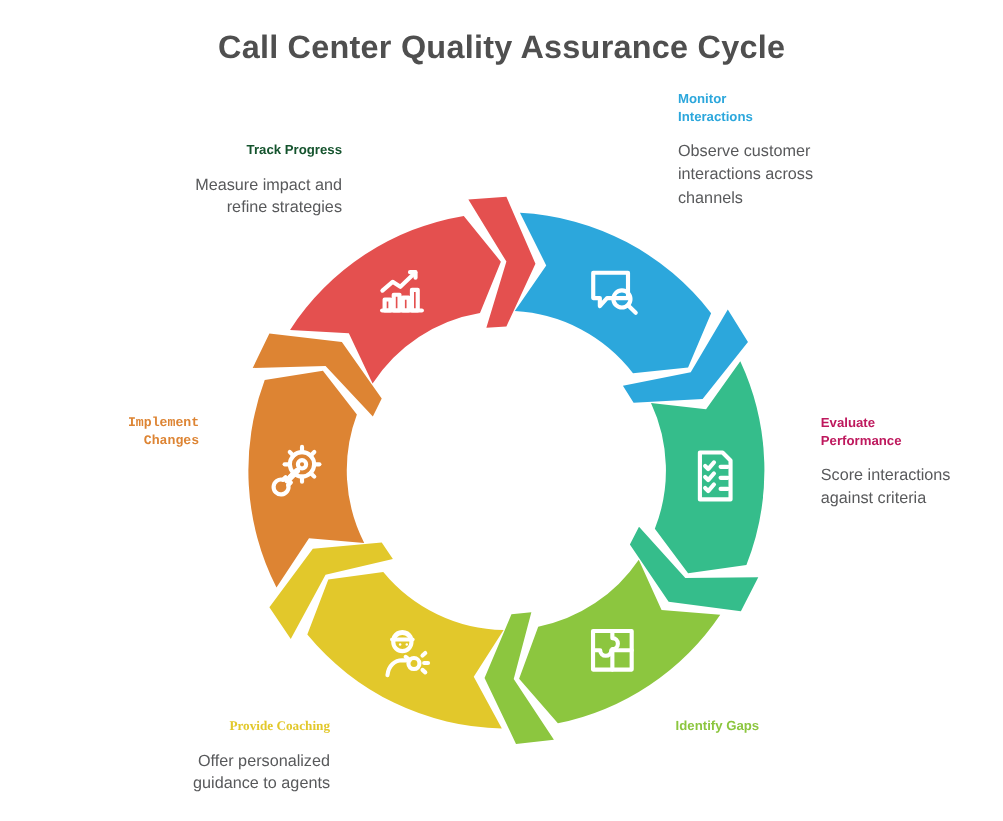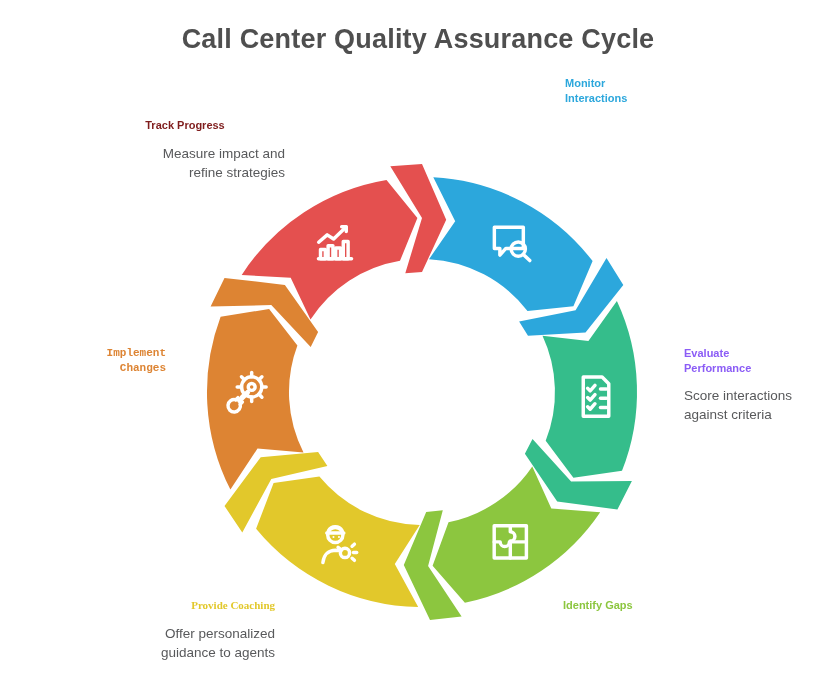--- a/index.html
+++ b/index.html
@@ -118,24 +118,27 @@
         <rect x="12.3" y="14.9" width="2.1" height="4.7"></rect>
         <rect x="15.6" y="12.1" width="2.1" height="7.5"></rect>
         <path d="M4.9 12.4 L8.6 9.2 L11.4 11 L16.8 5.8"></path>
         <path d="M14.9 5.7 H16.9 V7.7"></path>
       </g>
     </svg>
 
   <div class="label label-monitor">
     <h2 class="seg-title" style="color: rgb(44, 167, 220);">Monitor
 Interactions</h2>
+    <p class="seg-desc">Observe customer
+interactions across
+channels</p>
   </div>
 
   <div class="label label-evaluate">
-    <h2 class="seg-title" style="color: #8b5cf6;">Evaluate
+    <h2 class="seg-title" style="color: #be185d;">Evaluate
 Performance</h2>
     <p class="seg-desc">Score interactions
 against criteria</p>
   </div>
 
   <div class="label label-identify">
     <h2 class="seg-title" style="color: rgb(140, 198, 63);">Identify Gaps</h2>
   </div>
 
   <div class="label label-coaching">
@@ -143,18 +146,18 @@
     <p class="seg-desc">Offer personalized
 guidance to agents</p>
   </div>
 
   <div class="label label-implement">
     <h2 class="seg-title" style="color: rgb(221, 132, 51); font-family: Liberation Mono, monospace;">Implement
 Changes</h2>
   </div>
 
   <div class="label label-track">
-    <h2 class="seg-title" style="color: #7f1d1d; text-align: center;">Track Progress</h2>
+    <h2 class="seg-title" style="color: #14532d;">Track Progress</h2>
     <p class="seg-desc">Measure impact and
 refine strategies</p>
   </div>
 
 </div>
 
 </body></html>

